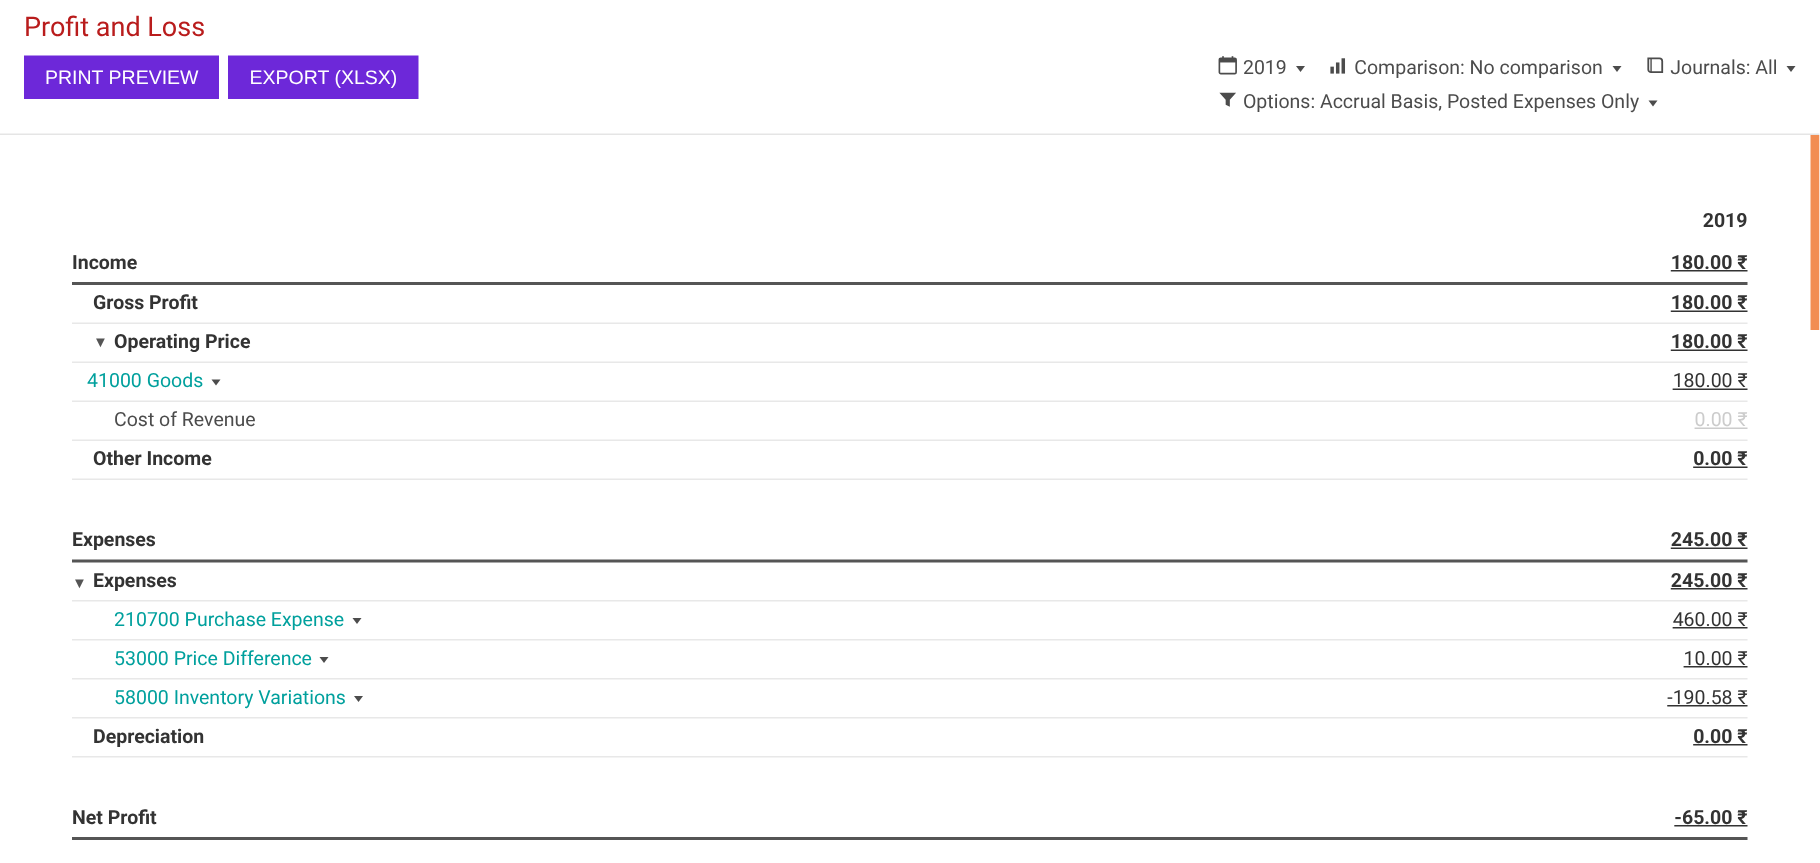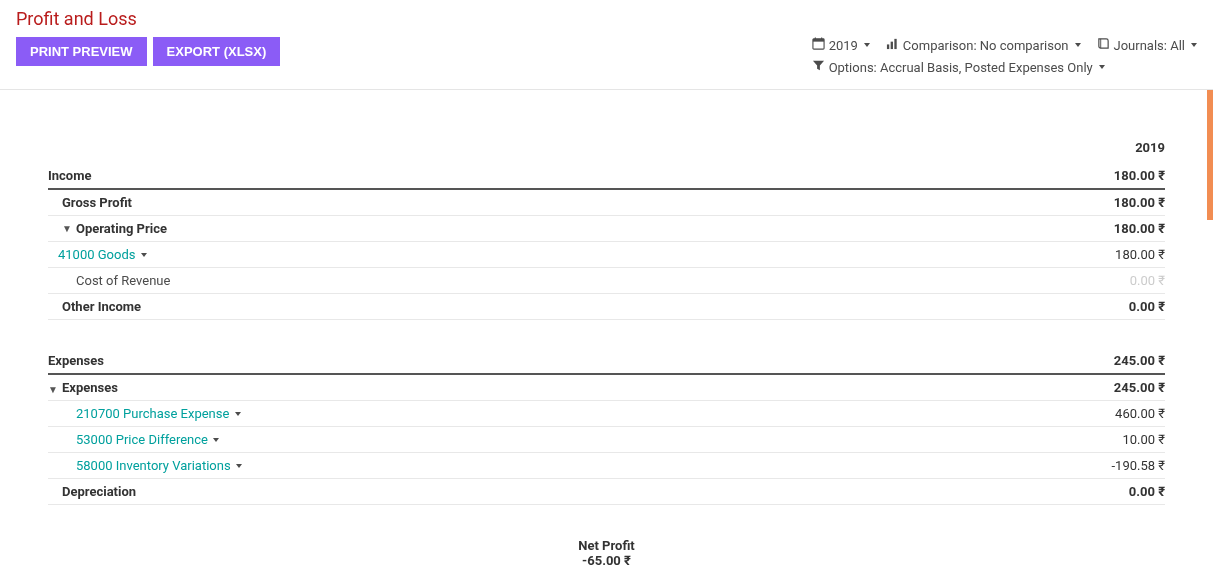--- a/index.html
+++ b/index.html
@@ -27,26 +27,26 @@
     .toolbar {
       display: flex;
       justify-content: space-between;
       align-items: flex-start;
     }
     .toolbar-left {
       display: flex;
       gap: 6px;
     }
     .btn-primary {
-      background: #8b5cf6;
+      background: #6d28d9;
       color: #fff;
       border: none;
       padding: 7px 14px;
       font-size: 13px;
-      font-weight: 700;
+      font-weight: 400;
       cursor: pointer;
       text-transform: uppercase;
     }
     .toolbar-right {
       display: flex;
       flex-direction: column;
       gap: 6px;
       color: #4c4c4c;
       font-size: 13px;
     }
@@ -107,20 +107,21 @@
     .row .label-text {
       color: #4c4c4c;
     }
     .row.bold .label-text,
     .row.bold .value-text {
       font-weight: 700;
       color: #333;
     }
     .row .value-text {
       color: #333;
+      text-decoration: underline;
     }
     .row .value-text.muted {
       color: #ccc;
     }
     .link-text {
       color: #00a09d;
       cursor: pointer;
     }
     .caret-toggle {
       display: inline-block;
@@ -274,21 +275,21 @@
   </div>
   <div class="row bold">
     <span class="row-label indent-1">
         <span class="label-text">Depreciation</span>
       </span>
     <span class="value-text">0.00 ₹</span>
   </div>
 
   <div class="section-gap"></div>
 
-  <div class="row bold row-bold-border no-border" style="border-bottom:2px solid #555;flex-direction:column;">
+  <div class="row bold row-bold-border no-border" style="border-bottom:2px solid #555;">
     <span class="row-label indent-0">
         <span class="label-text">Net Profit</span>
       </span>
     <span class="value-text">-65.00 ₹</span>
   </div>
 </div>
 
 <div class="scrollbar-indicator"></div>
 
 </body></html>

